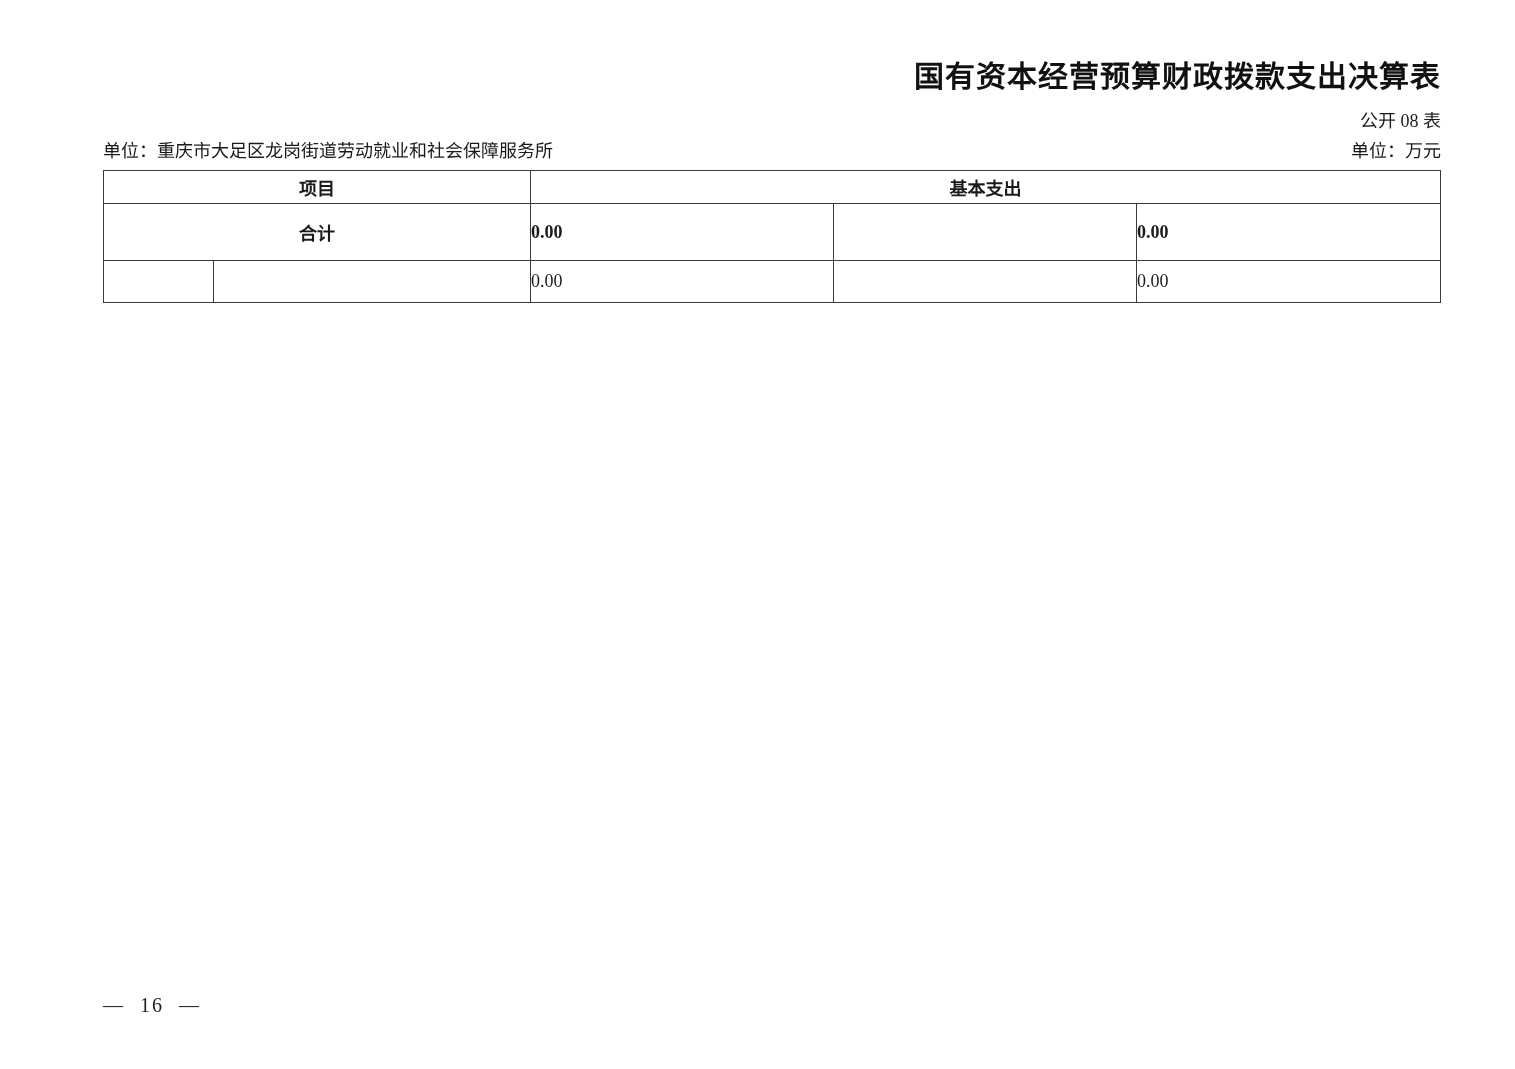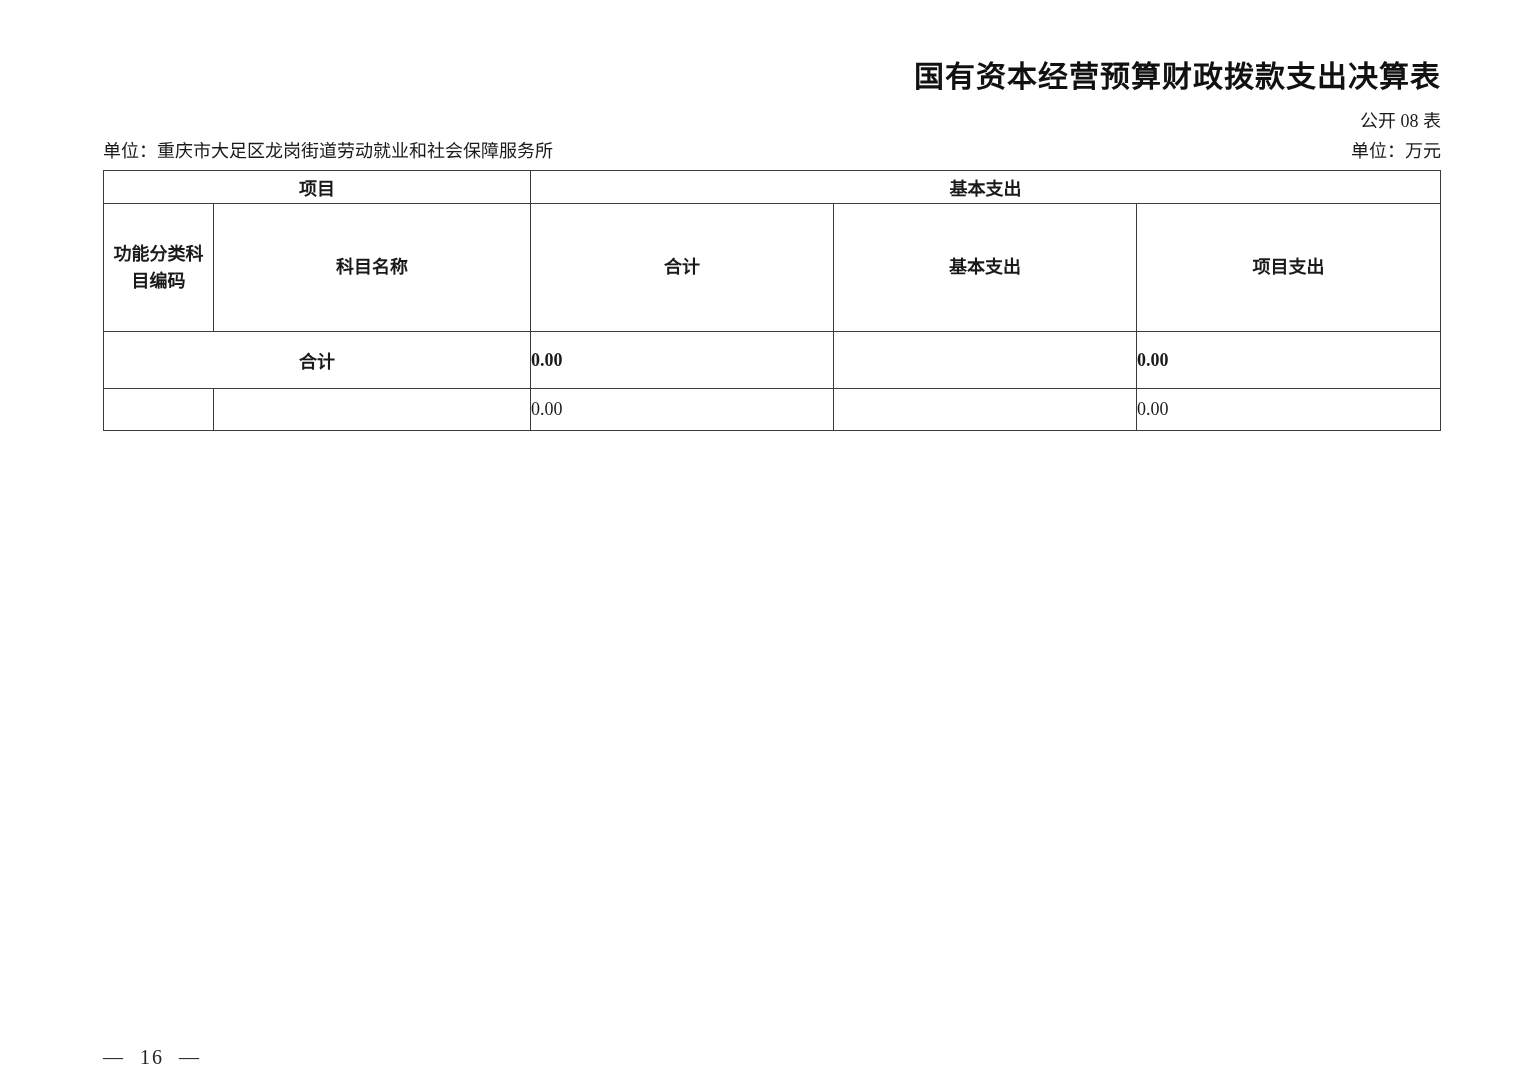--- a/index.html
+++ b/index.html
@@ -73,21 +73,21 @@
   }
   .note {
     margin-top: 11px;
     font-size: 18px;
     line-height: 24px;
     text-align: left;
   }
   .page-number {
     position: absolute;
     left: 103px;
-    top: 1044px;
+    top: 992px;
     font-size: 20px;
     line-height: 26px;
     word-spacing: 8px;
     letter-spacing: 2px;
     color: #222222;
   }
 </style>
 </head>
 <body>
 
@@ -109,27 +109,20 @@
         <col style="width:317px">
         <col style="width:303px">
         <col style="width:303px">
         <col>
       </colgroup>
       <tbody>
         <tr class="hr1">
           <td colspan="2" class="c bold-cell">项目</td>
           <td colspan="3" class="c bold-cell">基本支出</td>
         </tr>
-        <tr class="hr2">
-          <td class="c bold-cell">功能分类科目编码</td>
-          <td class="c bold-cell">科目名称</td>
-          <td class="c bold-cell">合计</td>
-          <td class="c bold-cell">基本支出</td>
-          <td class="c bold-cell">项目支出</td>
-        </tr>
         <tr class="dr1">
           <td colspan="2" class="c bold-cell">合计</td>
           <td class="num bold-cell">0.00</td>
           <td class="num bold-cell"></td>
           <td class="num bold-cell">0.00</td>
         </tr>
         <tr class="dr2">
           <td></td>
           <td></td>
           <td class="num">0.00</td>

